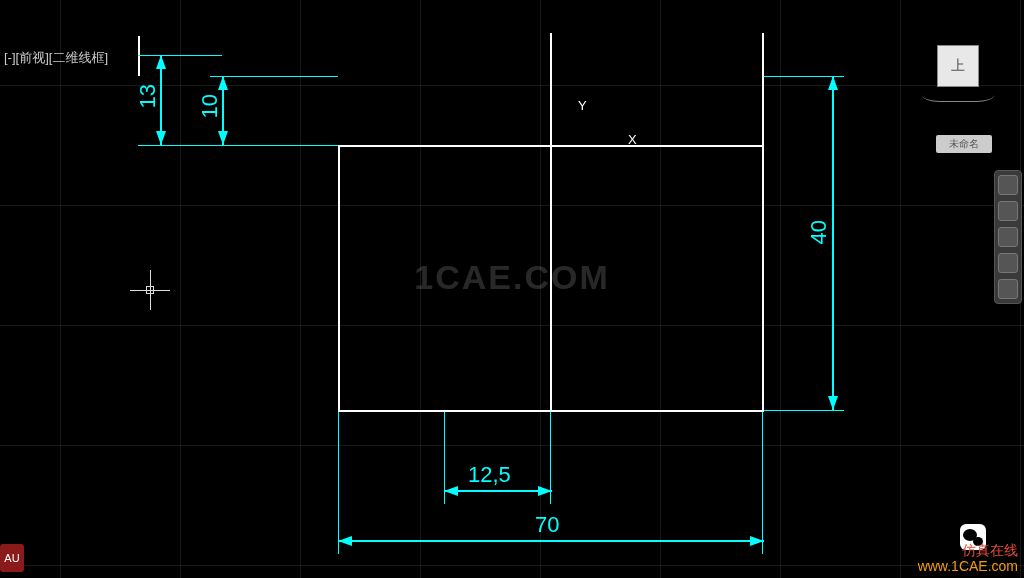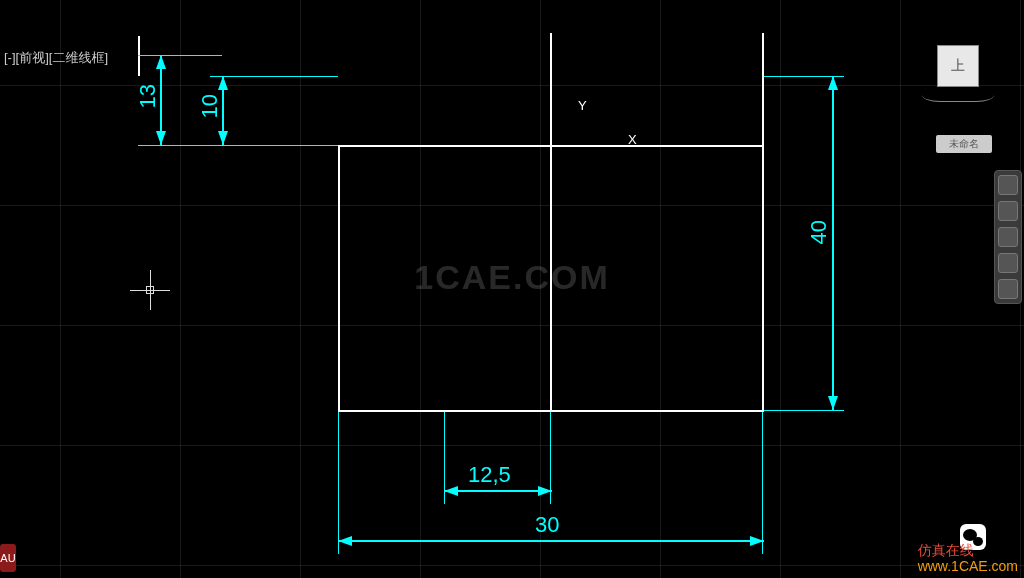--- a/index.html
+++ b/index.html
@@ -137,29 +137,30 @@
       position: relative;
     }
     .wm-bottom .wechat::before, .wm-bottom .wechat::after {
       content: ""; position: absolute; background: #000; border-radius: 50%;
     }
     .wm-bottom .wechat::before { width: 14px; height: 12px; left: 3px; top: 5px; }
     .wm-bottom .wechat::after  { width: 10px; height: 9px; right: 3px; bottom: 4px; }
     .wm-corner {
       position: absolute;
       right: 6px; bottom: 4px;
+      text-align: right;
       font-size: 14px;
       line-height: 16px;
     }
     .wm-corner .l1 { color: #e74c3c; }
     .wm-corner .l2 { color: #f39c12; }
     .wm-au {
       position: absolute;
       left: 0; bottom: 6px;
-      width: 16px; height: 28px;
+      width: 24px; height: 28px;
       background: #8B1A1A;
       color: #fff;
       font-size: 11px;
       display: flex; align-items: center; justify-content: center;
       border-radius: 3px;
     }
     .vtext { writing-mode: vertical-rl; transform: rotate(180deg); }
   </style>
 </head>
 <body>
@@ -211,21 +212,21 @@
   <div class="dim-line" style="left:444px; top:490px; width:108px; height:2px;"></div>
   <div class="arrow left" style="left:444px; top:486px;"></div>
   <div class="arrow right" style="left:538px; top:486px;"></div>
   <div class="dim-text" style="left:468px; top:462px;text-align:center;">12,5</div>
 
   <div class="dim-line" style="left:338px; top:412px; width:1px; height:142px;"></div>
   <div class="dim-line" style="left:762px; top:412px; width:1px; height:142px;"></div>
   <div class="dim-line" style="left:338px; top:540px; width:426px; height:2px;"></div>
   <div class="arrow left" style="left:338px; top:536px;"></div>
   <div class="arrow right" style="left:750px; top:536px;"></div>
-  <div class="dim-text" style="left:535px; top:512px;">30</div>
+  <div class="dim-text" style="left:535px; top:512px;">70</div>
 
   <div class="ucs-y" style="left:578px; top:98px;">Y</div>
   <div class="ucs-x" style="left:628px; top:132px;">X</div>
 
   <div class="cursor">
       <div class="box"></div>
     </div>
 </div>
 
 <div class="viewcube">上</div>

